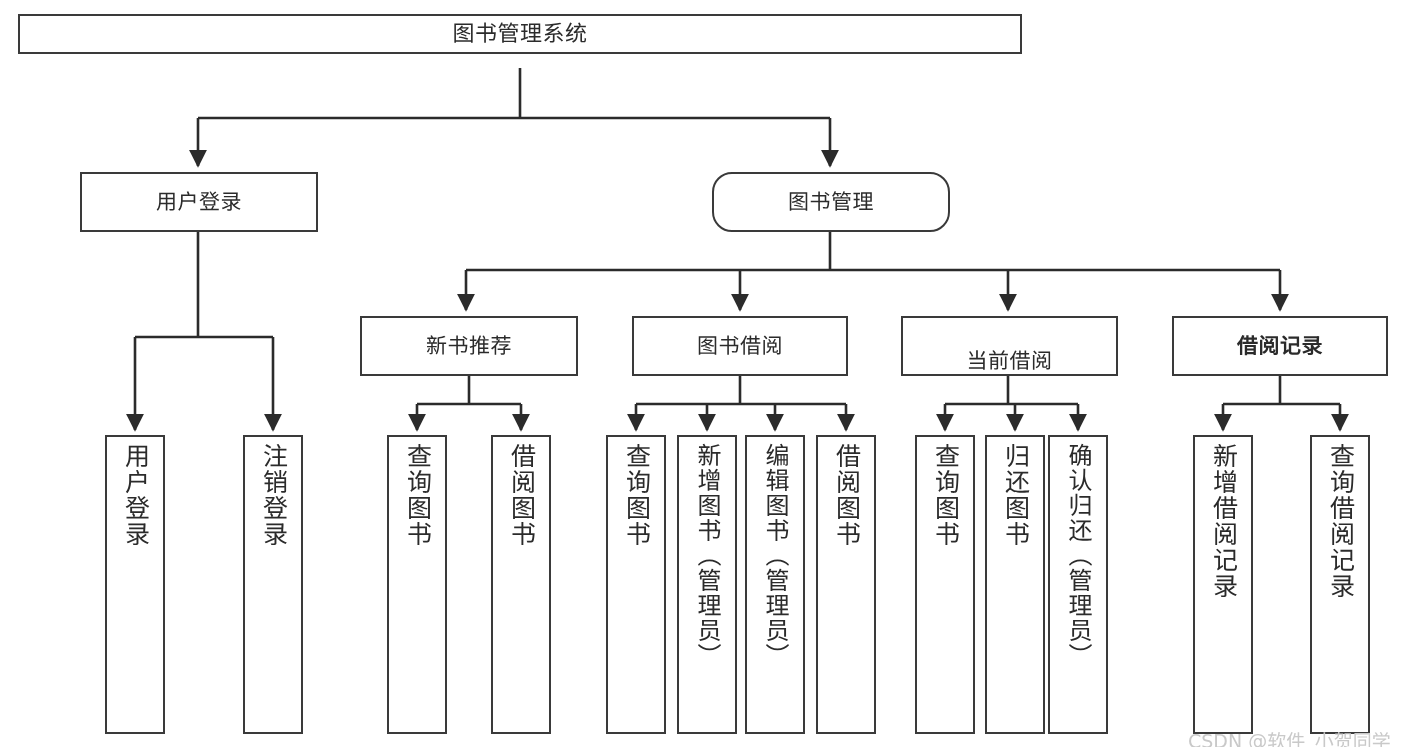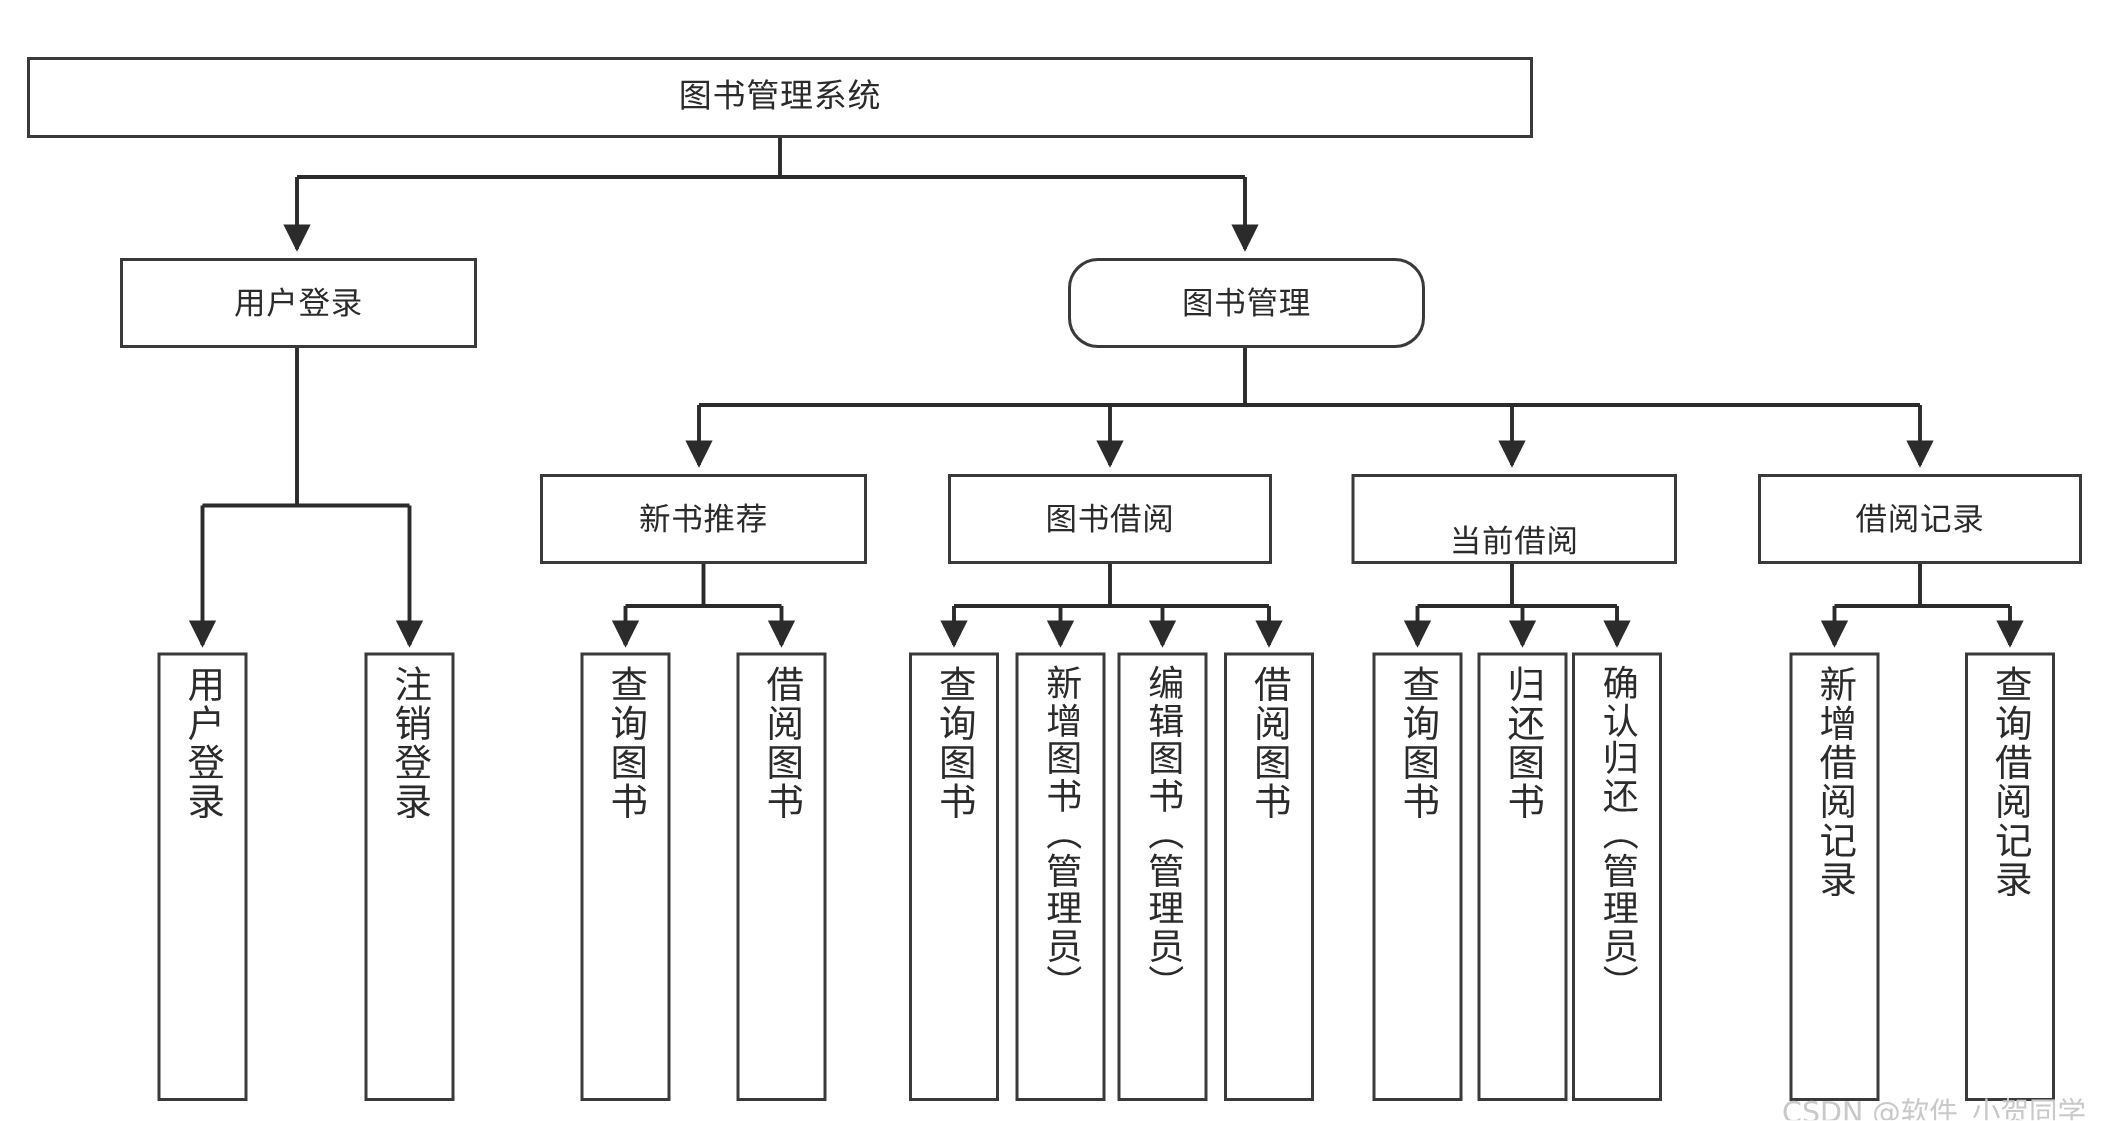--- a/index.html
+++ b/index.html
@@ -133,41 +133,41 @@
       <path d="M 1015 404 L 1015 430" marker-end="url(#arrow)"></path>
       <path d="M 1078 404 L 1078 430" marker-end="url(#arrow)"></path>
 
       <path d="M 1280 376 L 1280 404"></path>
       <path d="M 1223 404 L 1340 404"></path>
       <path d="M 1223 404 L 1223 430" marker-end="url(#arrow)"></path>
       <path d="M 1340 404 L 1340 430" marker-end="url(#arrow)"></path>
     </g>
   </svg>
 
-  <div class="node horiz root" style="left:18px; top:14px; width:1004px; height:54px;margin-top:24px;">
+  <div class="node horiz root" style="left:18px; top:14px; width:1004px; height:40px;">
     <span class="node-label">图书管理系统</span>
   </div>
 
   <div class="node horiz" style="left:80px; top:172px; width:238px; height:60px;">
     <span class="node-label">用户登录</span>
   </div>
   <div class="node horiz" style="left:712px; top:172px; width:238px; height:60px;border-radius:20px;">
     <span class="node-label">图书管理</span>
   </div>
 
   <div class="node horiz" style="left:360px; top:316px; width:218px; height:60px;align-items:center;">
     <span class="node-label">新书推荐</span>
   </div>
   <div class="node horiz" style="left:632px; top:316px; width:216px; height:60px;">
     <span class="node-label">图书借阅</span>
   </div>
   <div class="node horiz" style="left:901px; top:316px; width:217px; height:60px;align-items:flex-end;">
     <span class="node-label">当前借阅</span>
   </div>
-  <div class="node horiz" style="left:1172px; top:316px; width:216px; height:60px;">
+  <div class="node horiz" style="left:1172px; top:316px; width:216px; height:60px;font-weight:bold;">
     <span class="node-label">借阅记录</span>
   </div>
 
   <div class="node vert" style="left:105px; top:435px; width:60px; height:299px;">
     <span class="node-label">用户登录</span>
   </div>
   <div class="node vert" style="left:243px; top:435px; width:60px; height:299px;">
     <span class="node-label">注销登录</span>
   </div>
 

